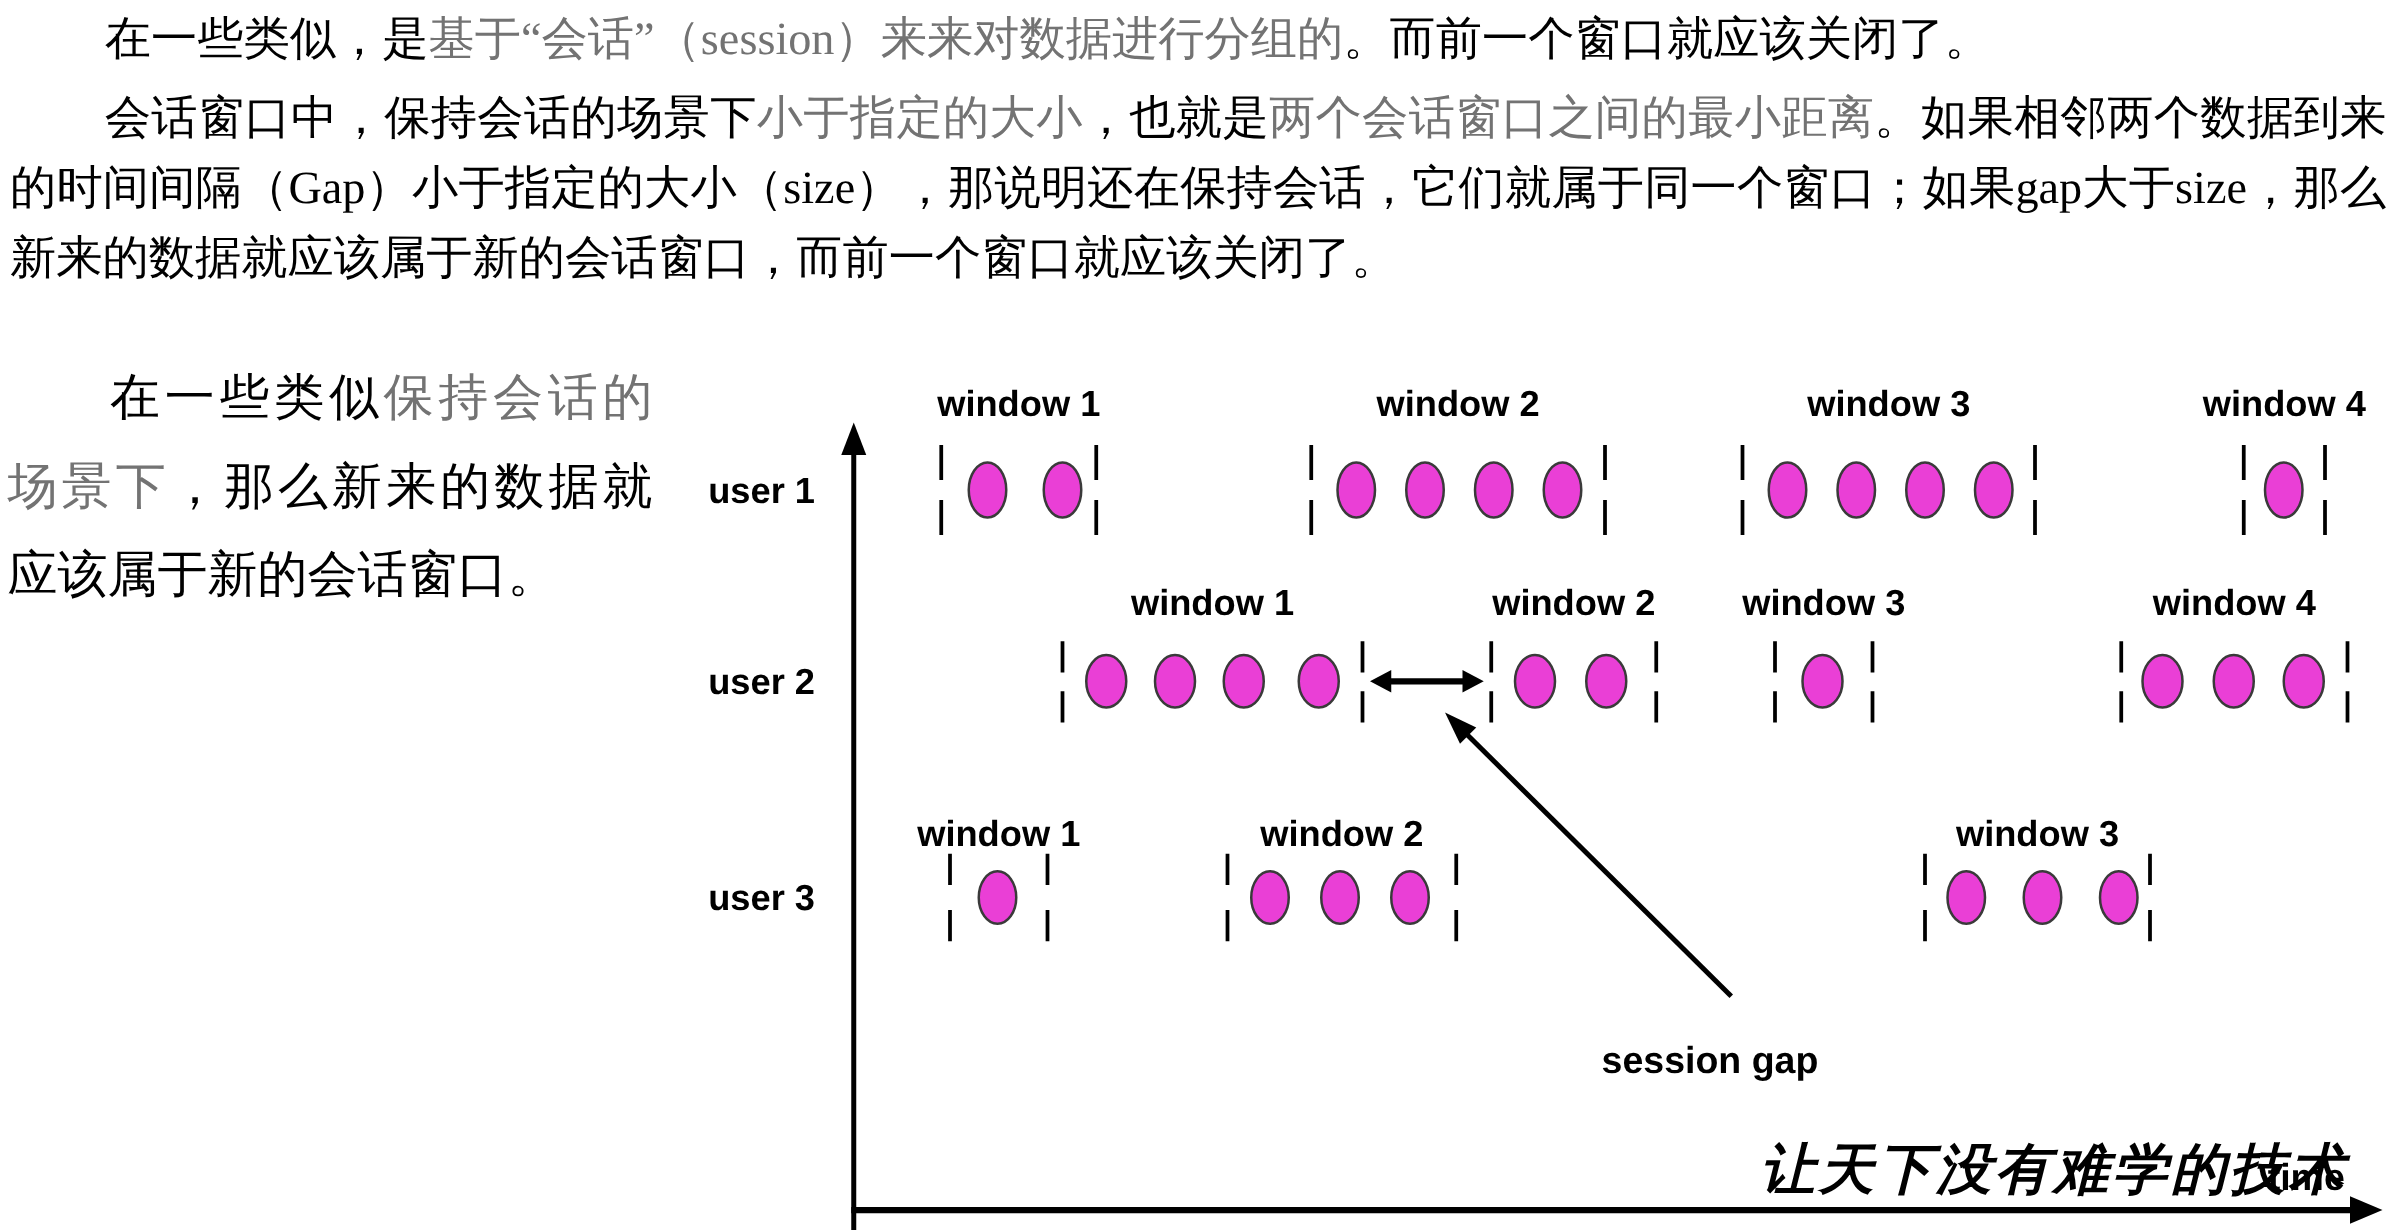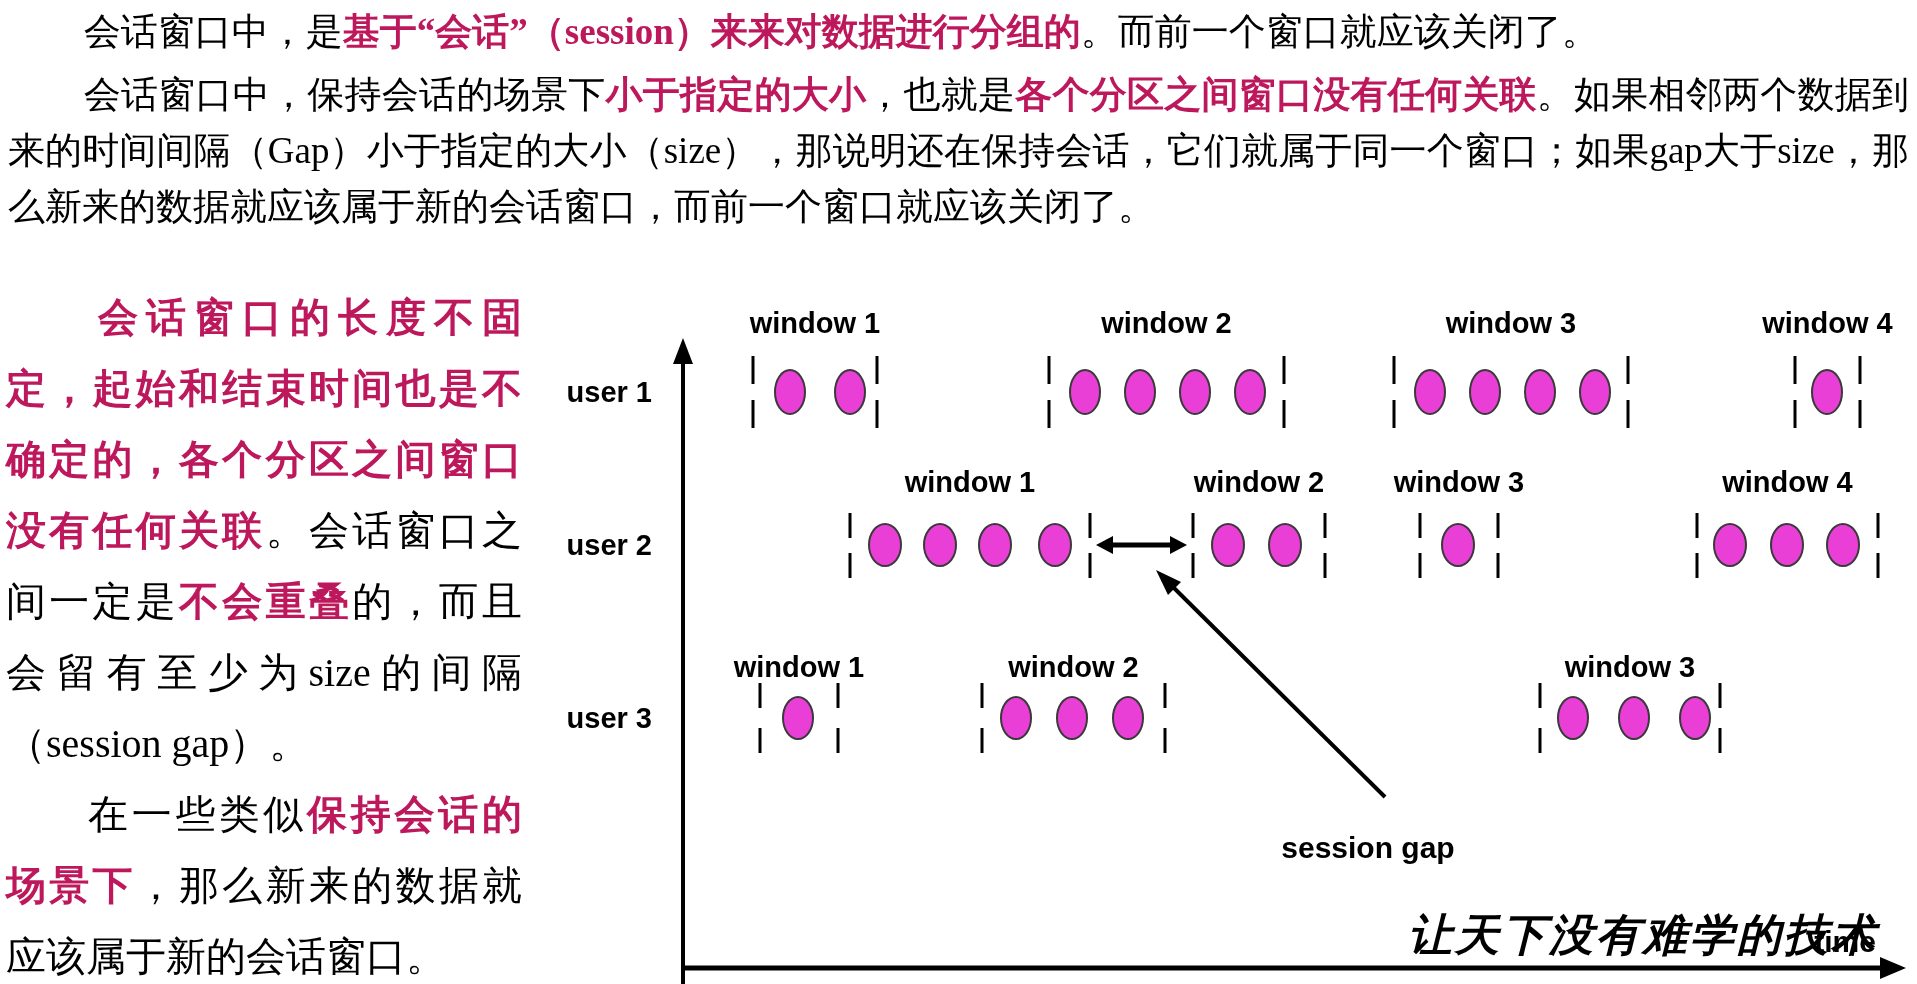--- a/index.html
+++ b/index.html
@@ -1,39 +1,38 @@
 <!DOCTYPE html>
 <html><head>
 <meta charset="utf-8">
 <style>
   html,body{margin:0;padding:0;background:#ffffff;}
   body{width:1917px;height:984px;position:relative;overflow:hidden;
        font-family:"Liberation Serif","DejaVu Serif",serif;color:#000;}
-  .red{color:#be185d;font-weight:bold;}
+  .red{color:#737373;}
   #top-text{position:absolute;left:0;top:0;width:1901px;padding:4px 8px 0 8px;}
   #top-text p{margin:0 0 7px 0;font-size:37px;line-height:56px;text-align:justify;}
   .indent{text-indent:2.05em;}
   #side-text{position:absolute;left:6px;top:282px;width:516px;}
   #side-text p{margin:0;font-size:40px;line-height:71px;text-align:justify;}
   #side-text .pA{text-indent:2.3em;}
   #side-text .pB{text-indent:2.05em;}
   #diagram{position:absolute;left:0;top:0;width:1917px;height:984px;}
   #diagram text{font-family:"Liberation Sans","DejaVu Sans",sans-serif;font-weight:bold;fill:#000;}
   #diagram text.wm{font-family:"Liberation Serif","DejaVu Serif",serif;font-style:italic;letter-spacing:3px;}
 </style>
 </head>
 <body>
 
 <div id="top-text">
-  <p class="indent"><span>会话窗口中，是</span><span class="red">基于“会话”（session）来来对数据进行分组的</span><span>。而前一个窗口就应该关闭了。</span></p>
-  <p class="indent"><span>会话窗口中，保持会话的场景下</span><span class="red">小于指定的大小</span><span>，也就是</span><span class="red">各个分区之间窗口没有任何关联</span><span>。如果相邻两个数据到来的时间间隔（Gap）小于指定的大小（size），那说明还在保持会话，它们就属于同一个窗口；如果gap大于size，那么新来的数据就应该属于新的会话窗口，而前一个窗口就应该关闭了。</span></p>
+  <p class="indent"><span>在一些类似，是</span><span class="red">基于“会话”（session）来来对数据进行分组的</span><span>。而前一个窗口就应该关闭了。</span></p>
+  <p class="indent"><span>会话窗口中，保持会话的场景下</span><span class="red">小于指定的大小</span><span>，也就是</span><span class="red">两个会话窗口之间的最小距离</span><span>。如果相邻两个数据到来的时间间隔（Gap）小于指定的大小（size），那说明还在保持会话，它们就属于同一个窗口；如果gap大于size，那么新来的数据就应该属于新的会话窗口，而前一个窗口就应该关闭了。</span></p>
 </div>
 
 <div id="side-text">
-  <p class="pA"><span class="red">会话窗口的长度不固定，起始和结束时间也是不确定的，各个分区之间窗口没有任何关联</span><span>。会话窗口之间一定是</span><span class="red">不会重叠</span><span>的，而且会留有至少为size的间隔（session gap）。</span></p>
   <p class="pB"><span>在一些类似</span><span class="red">保持会话的场景下</span><span>，那么新来的数据就应该属于新的会话窗口。</span></p>
 </div>
 
 <svg id="diagram" viewBox="0 0 1917 984" xmlns="http://www.w3.org/2000/svg">
     <line x1="683" y1="984" x2="683" y2="358" stroke="#000000" stroke-width="4"></line>
     <polygon points="683,338 673,364 693,364" fill="#000000"></polygon>
     <line x1="681" y1="968" x2="1884" y2="968" stroke="#000000" stroke-width="5"></line>
     <polygon points="1906,968 1880,957 1880,979" fill="#000000"></polygon>
     <text x="652" y="402" font-size="29" text-anchor="end" fill="#000000">user 1</text>
     <text x="815" y="333" font-size="29" text-anchor="middle" fill="#000000">window 1</text>

